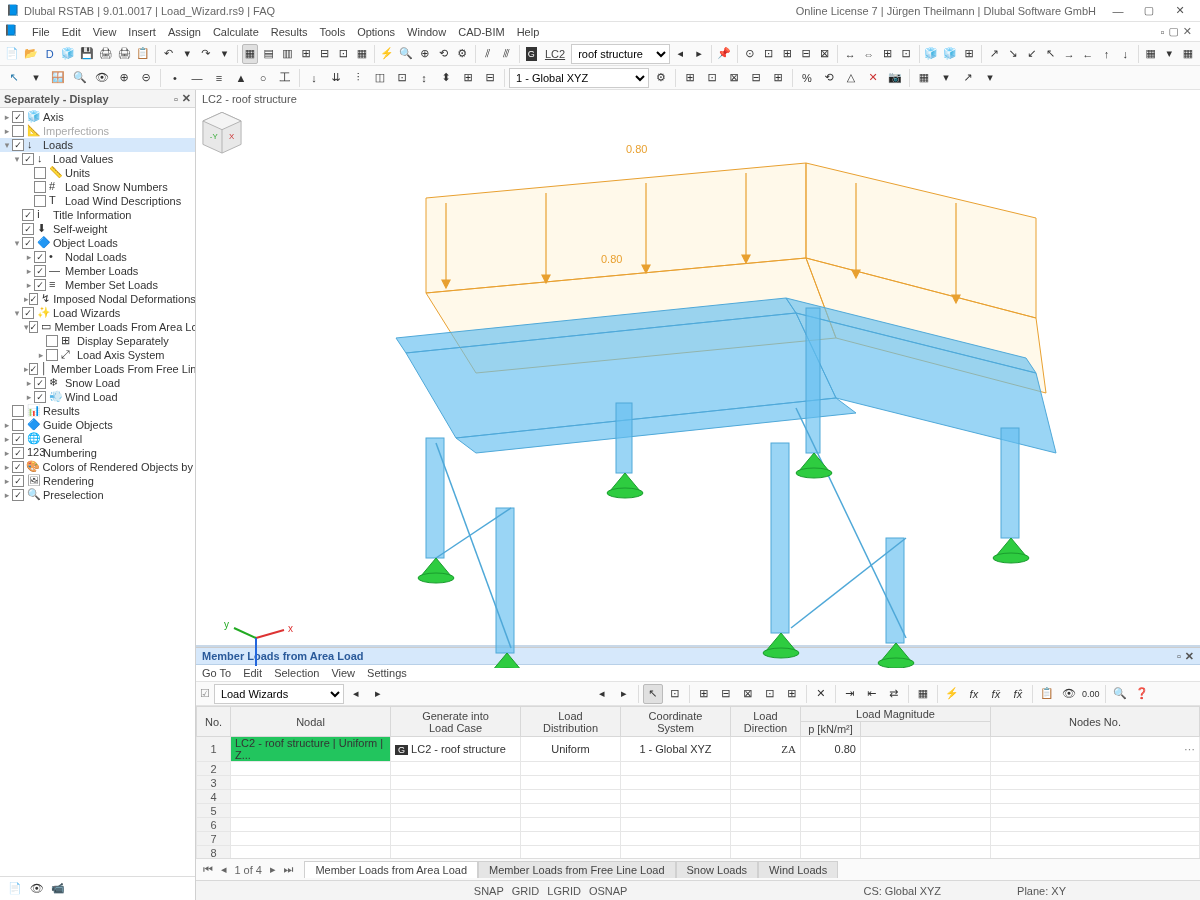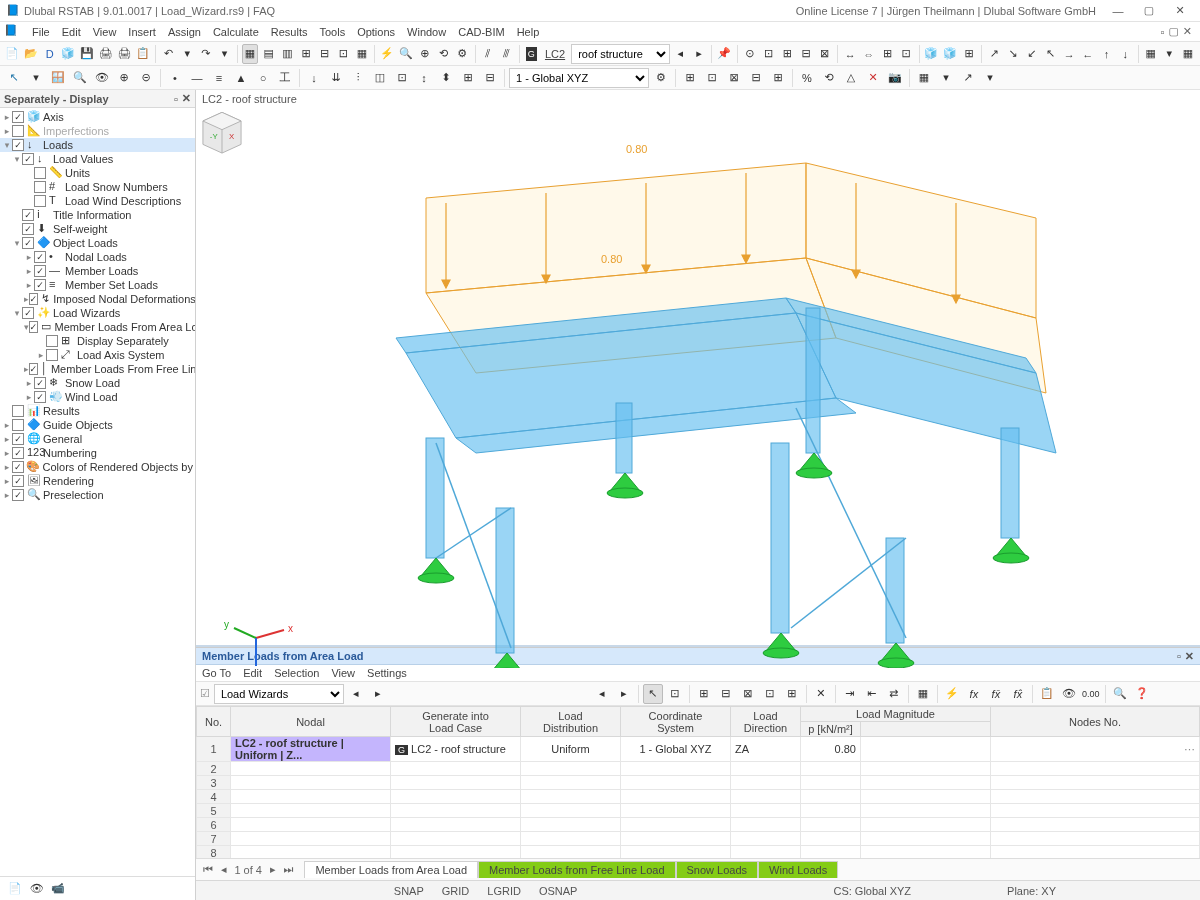--- a/index.html
+++ b/index.html
@@ -43,23 +43,23 @@
 .bp-menu{height:17px;display:flex;align-items:center;gap:12px;padding:0 6px;color:#444;border-bottom:1px solid #e3e3e3;}
 .bp-tool{height:24px;display:flex;align-items:center;padding:0 4px;gap:2px;border-bottom:1px solid #e3e3e3;background:#fafafa;}
 .grid{flex:1;overflow:auto;}
 .grid table{border-collapse:collapse;width:100%;font-size:11px;}
 .grid th{background:#f2f2f2;border:1px solid #d8d8d8;padding:1px 4px;font-weight:normal;color:#444;text-align:center;height:15px;}
 .grid td{border:1px solid #e6e6e6;padding:0 4px;height:14px;color:#333;}
 .grid .rownum{width:30px;background:#f2f2f2;text-align:center;color:#555;}
 .bp-tabs{height:22px;display:flex;align-items:center;border-top:1px solid #ddd;background:#fafafa;padding:0 4px;gap:0;}
 .bp-tabs .nav{display:flex;gap:2px;align-items:center;margin-right:8px;}
 .bp-tabs .nav span{color:#666;padding:0 3px;}
-.bp-tab{padding:2px 10px;border:1px solid #d0d0d0;border-bottom:none;background:#84cc16;color:#444;}
+.bp-tab{padding:2px 10px;border:1px solid #d0d0d0;border-bottom:none;background:#e5e5e5;color:#444;}
 .bp-tab.active{background:#fff;}
-.statusbar{height:20px;background:#f4f4f4;border-top:1px solid #d8d8d8;display:flex;align-items:center;padding:0 6px;gap:18px;color:#555;font-size:11px;}
+.statusbar{height:20px;background:#f4f4f4;border-top:1px solid #d8d8d8;display:flex;align-items:center;padding:0 6px;gap:8px;color:#555;font-size:11px;}
 .statusbar .sp{flex:1;}
 .leftbottom{height:24px;border-top:1px solid #ddd;display:flex;align-items:center;gap:8px;padding:0 8px;}
 .blue{color:#2460b9;}
 .mini-icon{font-size:11px;line-height:1;}
 </style>
 </head>
 <body>
 
 <div class="titlebar">
   <span class="icon">📘</span>
@@ -548,25 +548,25 @@
               <th rowspan="2">Nodes No.</th>
             </tr>
             <tr>
               <th style="width:60px">p [kN/m²]</th>
               <th style="width:130px"></th>
             </tr>
           </thead>
           <tbody id="gridbody">
               <tr>
                 <td class="rownum">1</td>
-                <td style="background:#c4b5fd;font-weight:bold;">LC2 - roof structure | Uniform | Z...</td>
+                <td style="background:#22c55e;">LC2 - roof structure | Uniform | Z...</td>
                 <td><span style="background:#333;color:#fff;padding:0 3px;font-size:9px;">G</span> LC2 - roof structure</td>
                 <td style="text-align:center;">Uniform</td>
                 <td style="text-align:center;">1 - Global XYZ</td>
-                <td style="text-align:left;">ZA</td>
+                <td style="text-align:right;font-family:Liberation Serif, serif;">ZA</td>
                 <td style="text-align:right;">0.80</td>
                 <td></td>
                 <td style="text-align:right;color:#888;">⋯</td>
               </tr>
               <tr>
                 <td class="rownum">2</td>
                 <td></td>
                 <td></td>
                 <td></td>
                 <td></td>

